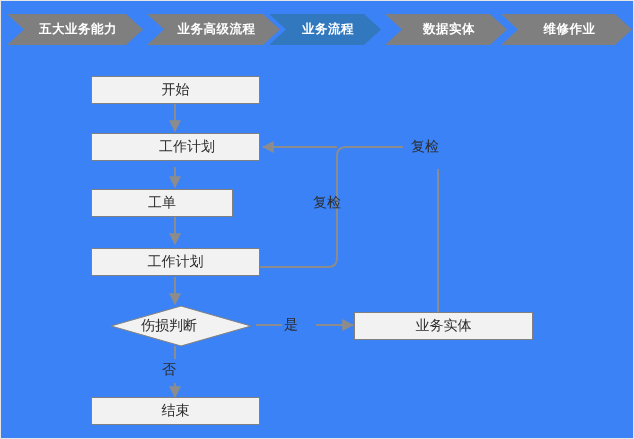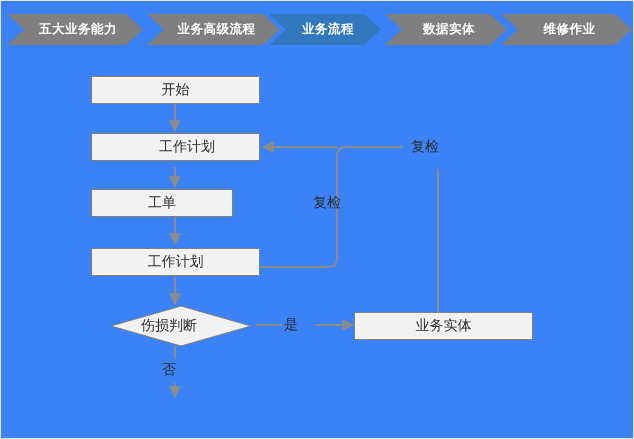--- a/index.html
+++ b/index.html
@@ -169,20 +169,23 @@
     </div>
 
     <div class="node" style="left:90px; top:247px; width:169px; height:28px;">
       <span>工作计划</span>
     </div>
 
     <div class="node" style="left:353px; top:311px; width:179px; height:28px;">
       <span>业务实体</span>
     </div>
 
+    <div class="node" style="left:90px; top:396px; width:169px; height:28px;">
+      <span>结束</span>
+    </div>
 
     <div class="diamond-label" style="left:98px; top:313px; width:140px; height:24px;">
       <span>伤损判断</span>
     </div>
 
     <div class="edge-label" style="left:312px; top:192px; width:52px; height:20px;">
       <span>复检</span>
     </div>
 
     <div class="edge-label" style="left:410px; top:136px; width:52px; height:20px;">

